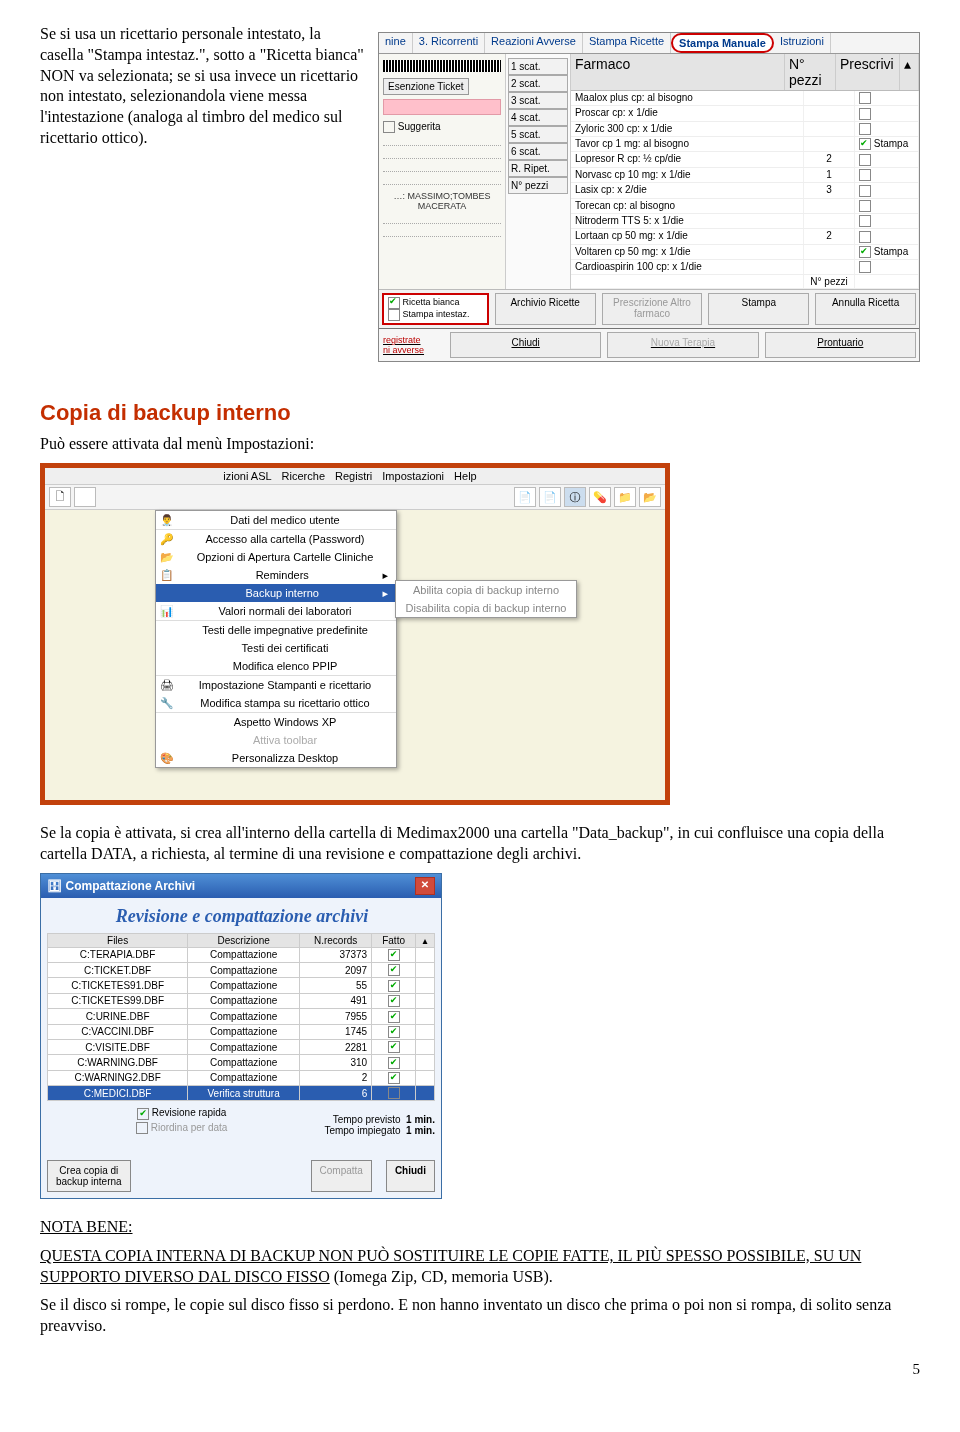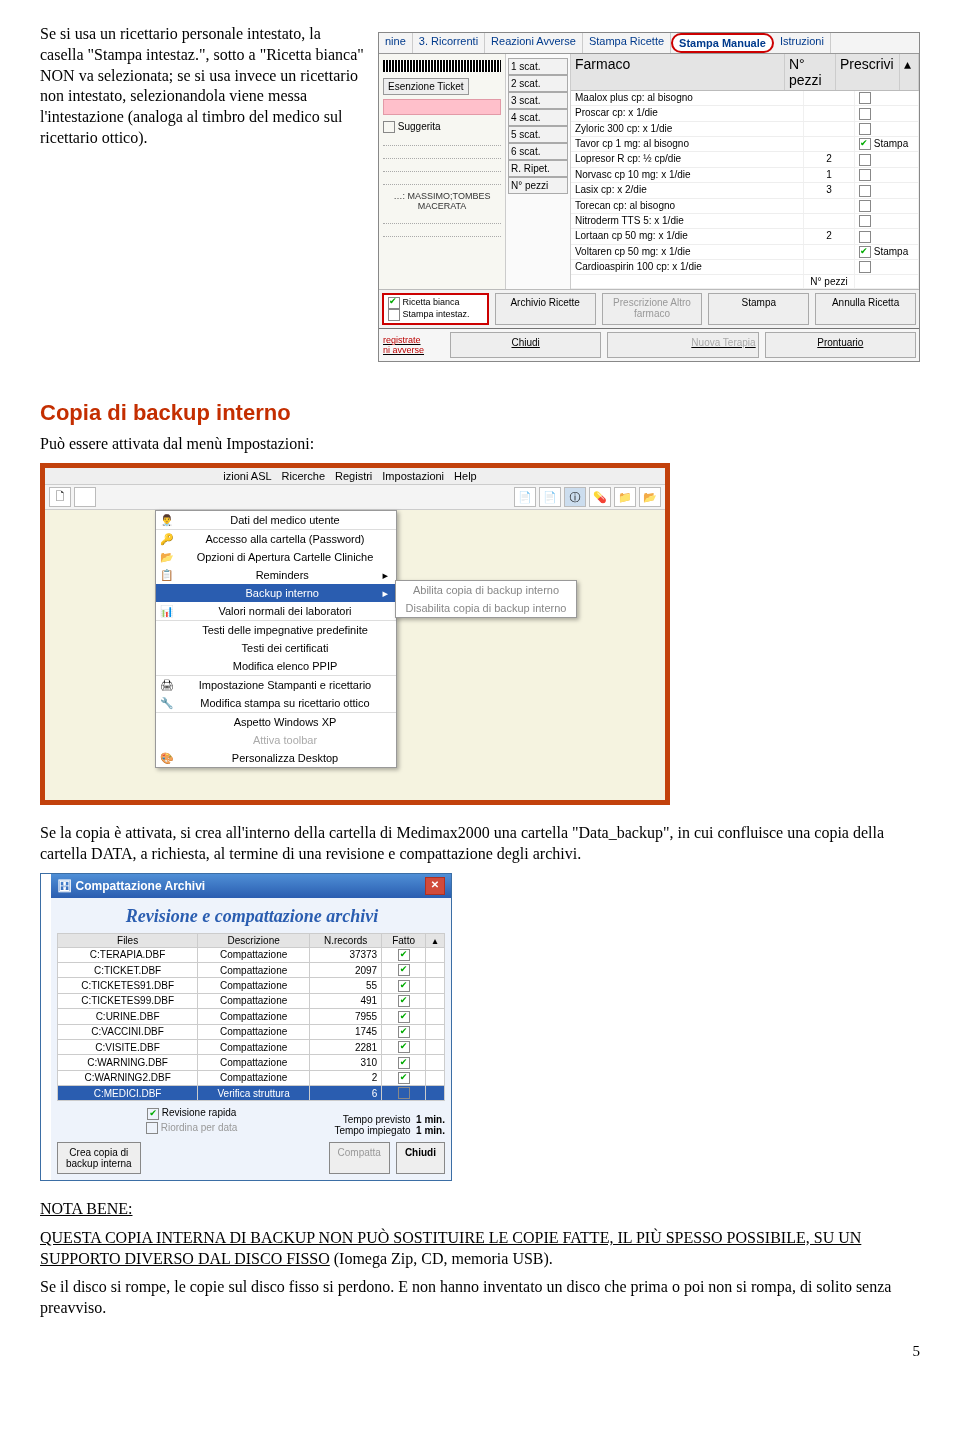--- a/index.html
+++ b/index.html
@@ -96,21 +96,21 @@
     flex:1; border:2px solid #c00; border-radius:0; margin:3px; padding:2px 4px;
     font-size:9px; background:#fff;
   }
   .s1-bottom {
     display:flex; border-top:1px solid #737373; background:#f6f6f6;text-decoration:underline;
   }
   .s1-bottom .bbtn {
     flex:1; border:1px solid #aaa; margin:3px; padding:4px 2px;
     font-size:10px; text-align:center; background:#eee;
   }
-  .s1-bottom .bbtn.dim { color:#aaa;text-align:right; }
+  .s1-bottom .bbtn.dim { color:#aaa; }
   .s1-bottom .reg { color:#b00; font-size:9px; padding:6px 4px; width:60px;}
 
   
   .s2 { width: 620px; background:#fde047; border:5px solid #c2410c; font-family: Tahoma, sans-serif; font-size:11px;}
   .s2-menubar { background:#efefef; padding:2px 6px; border-bottom:1px solid #ccc;}
   .s2-menubar span { margin-right:10px; }
   .s2-toolbar { background:#f4f4f4; padding:2px 4px; border-bottom:1px solid #ccc; display:flex; gap:3px;}
   .s2-toolbar .tbtn { width:20px; height:18px; border:1px solid #bbb; background:#fff; display:inline-flex; align-items:center; justify-content:center; font-size:11px;}
   .s2-body { background:#f5f3e0; padding:0 0 60px 0; position:relative;}
   .s2-menu {
@@ -125,21 +125,20 @@
   .s2-submenu {
     position:absolute; left:350px; top:70px; width:180px; background:#fff;
     border:1px solid #999; box-shadow:2px 2px 4px rgba(0,0,0,0.3);
   }
   .s2-submenu .mi { padding:3px 8px; color:#888; }
 
   
   .s3 {
     width: 400px; font-family: Tahoma, sans-serif; font-size:11px;
     border:1px solid #3b6ea5;
-    padding-left:10px;
   }
   .s3-title {
     background: linear-gradient(#4f8fd6,#2a5db0); color:#fff;
     padding:3px 6px; font-weight:bold; font-size:12px;
     display:flex; justify-content:space-between; align-items:center;
   }
   .s3-title .xbtn { background:#d04a3a; color:#fff; width:18px; height:16px; text-align:center; border:1px solid #b03020; font-size:10px; line-height:14px;}
   .s3-inner { background:#eef3fb; padding:6px; }
   .s3-h {
     color:#2a5db0; font-style:italic; font-weight:bold; font-size:18px;
@@ -148,21 +147,21 @@
   .s3-table { width:100%; border:1px solid #aaa; background:#fff; border-collapse:collapse;}
   .s3-table th, .s3-table td { border:1px solid #ccc; padding:1px 4px; font-size:10px;}
   .s3-table th { background:#e4e4e4; font-weight:normal; text-align:center;}
   .s3-table td.num { text-align:right; }
   .s3-table td.ck { text-align:center; }
   .s3-table tr.sel td { background:#2a5db0; color:#fff;}
   .s3-foot { display:flex; margin-top:6px; gap:8px; align-items:flex-end;}
   .s3-foot .left { flex:1; font-size:10px;}
   .s3-foot .left .chk { display:block; margin-bottom:2px;}
   .s3-foot .right { text-align:right; font-size:10px;}
-  .s3-btns { display:flex; gap:6px; margin-top:6px;}
+  .s3-btns { display:flex; gap:14px; margin-top:24px;}
   .s3-btns .b {
     border:1px solid #888; background:#eee; padding:4px 8px; font-size:10px;
   }
   .s3-btns .b.dim { color:#999; }
 
   .page-num { text-align:right; font-size:15px; margin-top:24px;}
   .nota { margin-top:18px; }
 </style>
 </head>
 <body>

